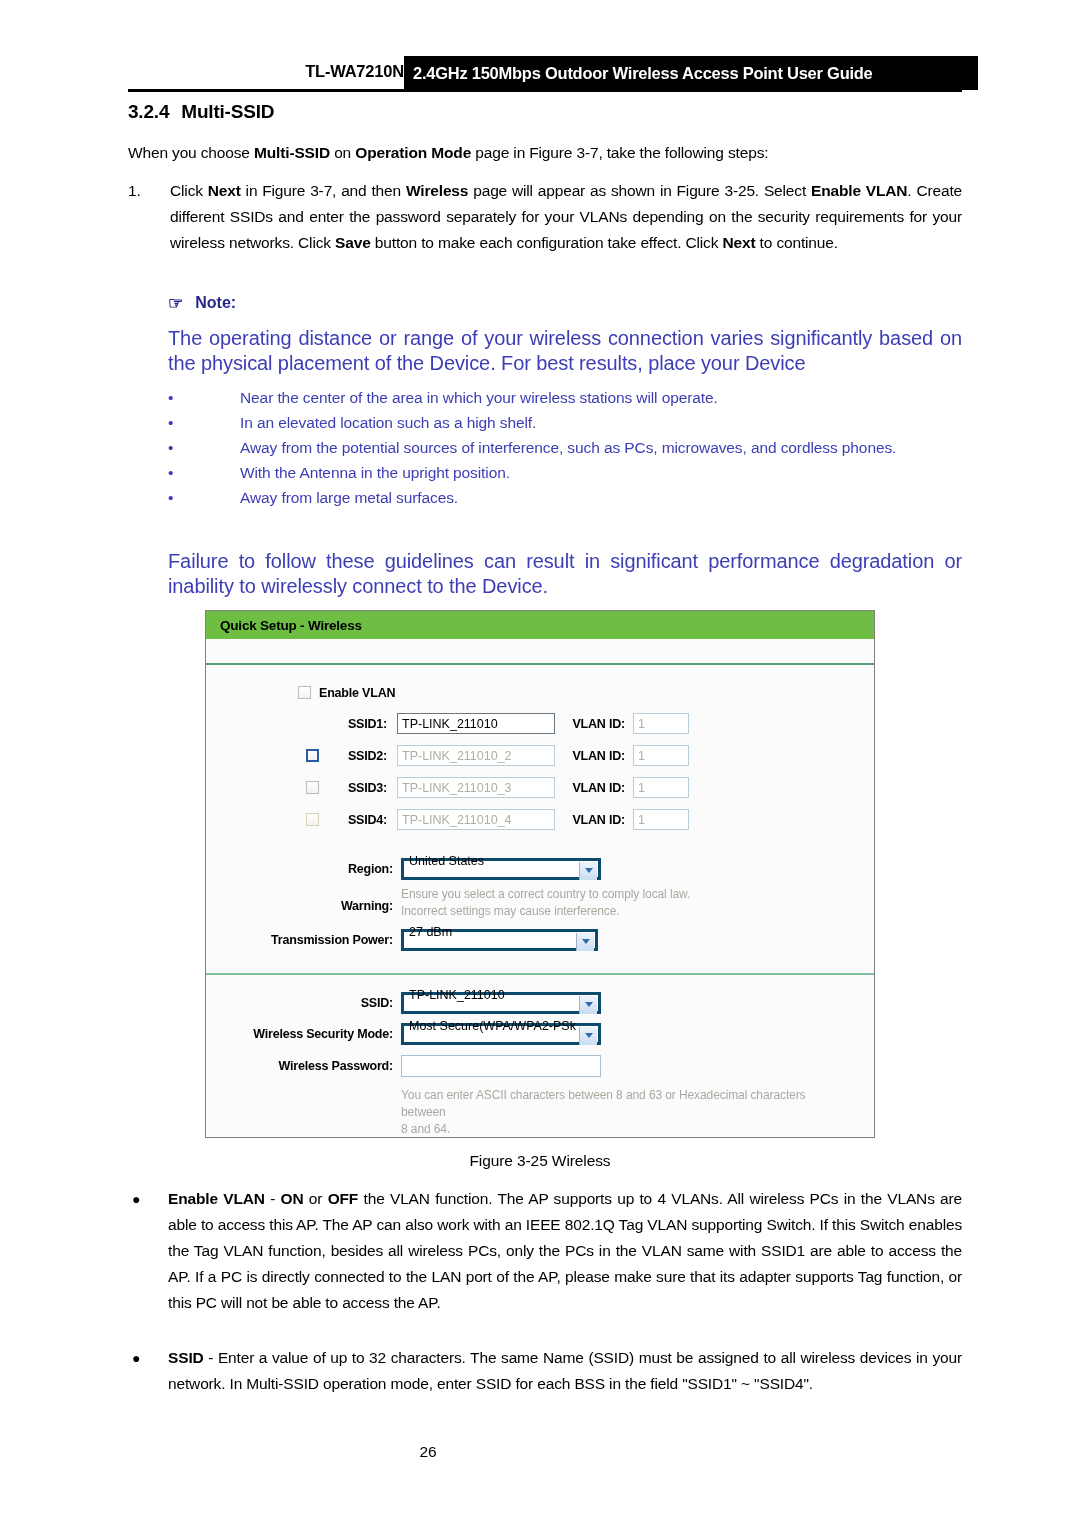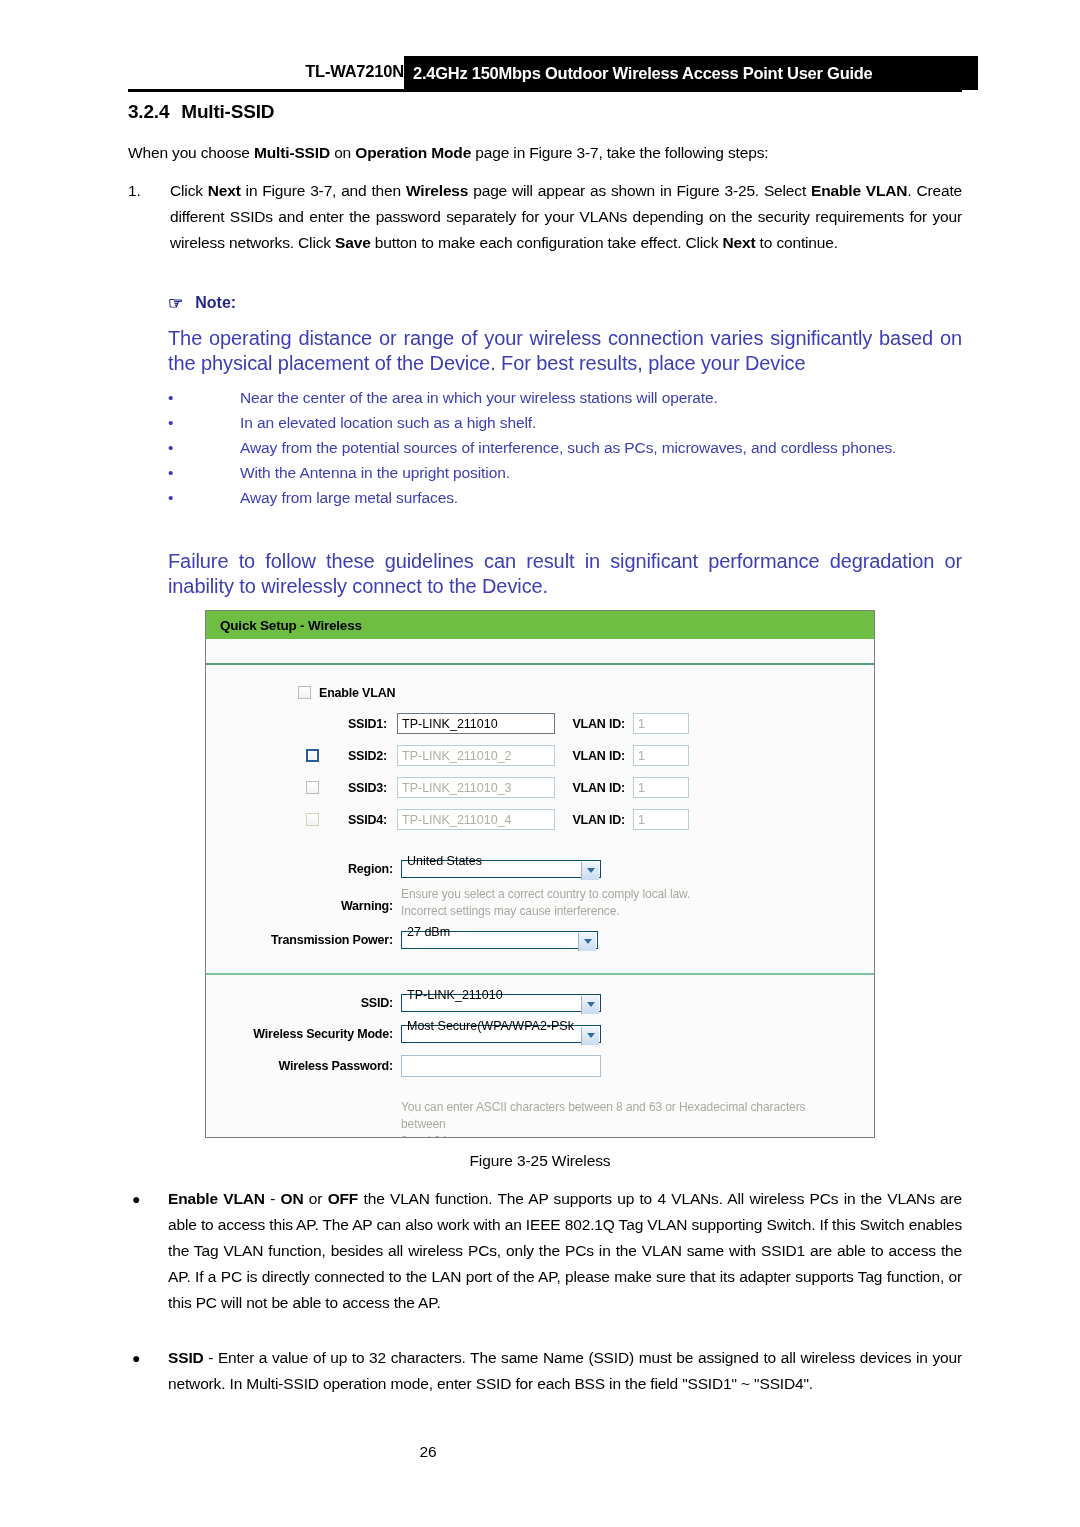--- a/index.html
+++ b/index.html
@@ -209,21 +209,21 @@
     display: flex; align-items: center;
     padding: 0 4px;
     color: #000;
     font-family: "Liberation Sans", sans-serif;
   }
   .txt.dim { color: #aeb0a2; border-color: #b9cdd8; }
   .txt.strong { border: 1px solid #6b7780; }
 
   .sel {
     height: 14px;
-    border: 1px solid #0c4a6e;
+    border: 3px solid #0c4a6e;
     background: #ffffff;
     font-size: 12.5px;
     display: flex; align-items: center;
     padding: 0 0 16px 5px;
     position: relative;
     color: #000;
   }
   .sel .arrow {
     position: absolute;
     right: 1px; top: 1px;
@@ -430,21 +430,21 @@
             <i></i>
           </span>
       </div>
     </div>
 
     <div class="row" style="margin-top:5px;">
       <div class="lbl lbl-w">Wireless Password:</div>
       <div class="txt" style="width:200px;height:22px;"></div>
     </div>
 
-    <div class="row" style="align-items:flex-end;margin-top:20px;">
+    <div class="row" style="align-items:flex-end;margin-top:8px;">
       <div class="lbl-w" style="padding:0;"></div>
       <div style="width:450px;">
         <div class="helptext">You can enter ASCII characters between 8 and 63 or Hexadecimal characters between</div>
         <div class="helptext">8 and 64.</div>
       </div>
     </div>
 
   </div>
 
 </div>

